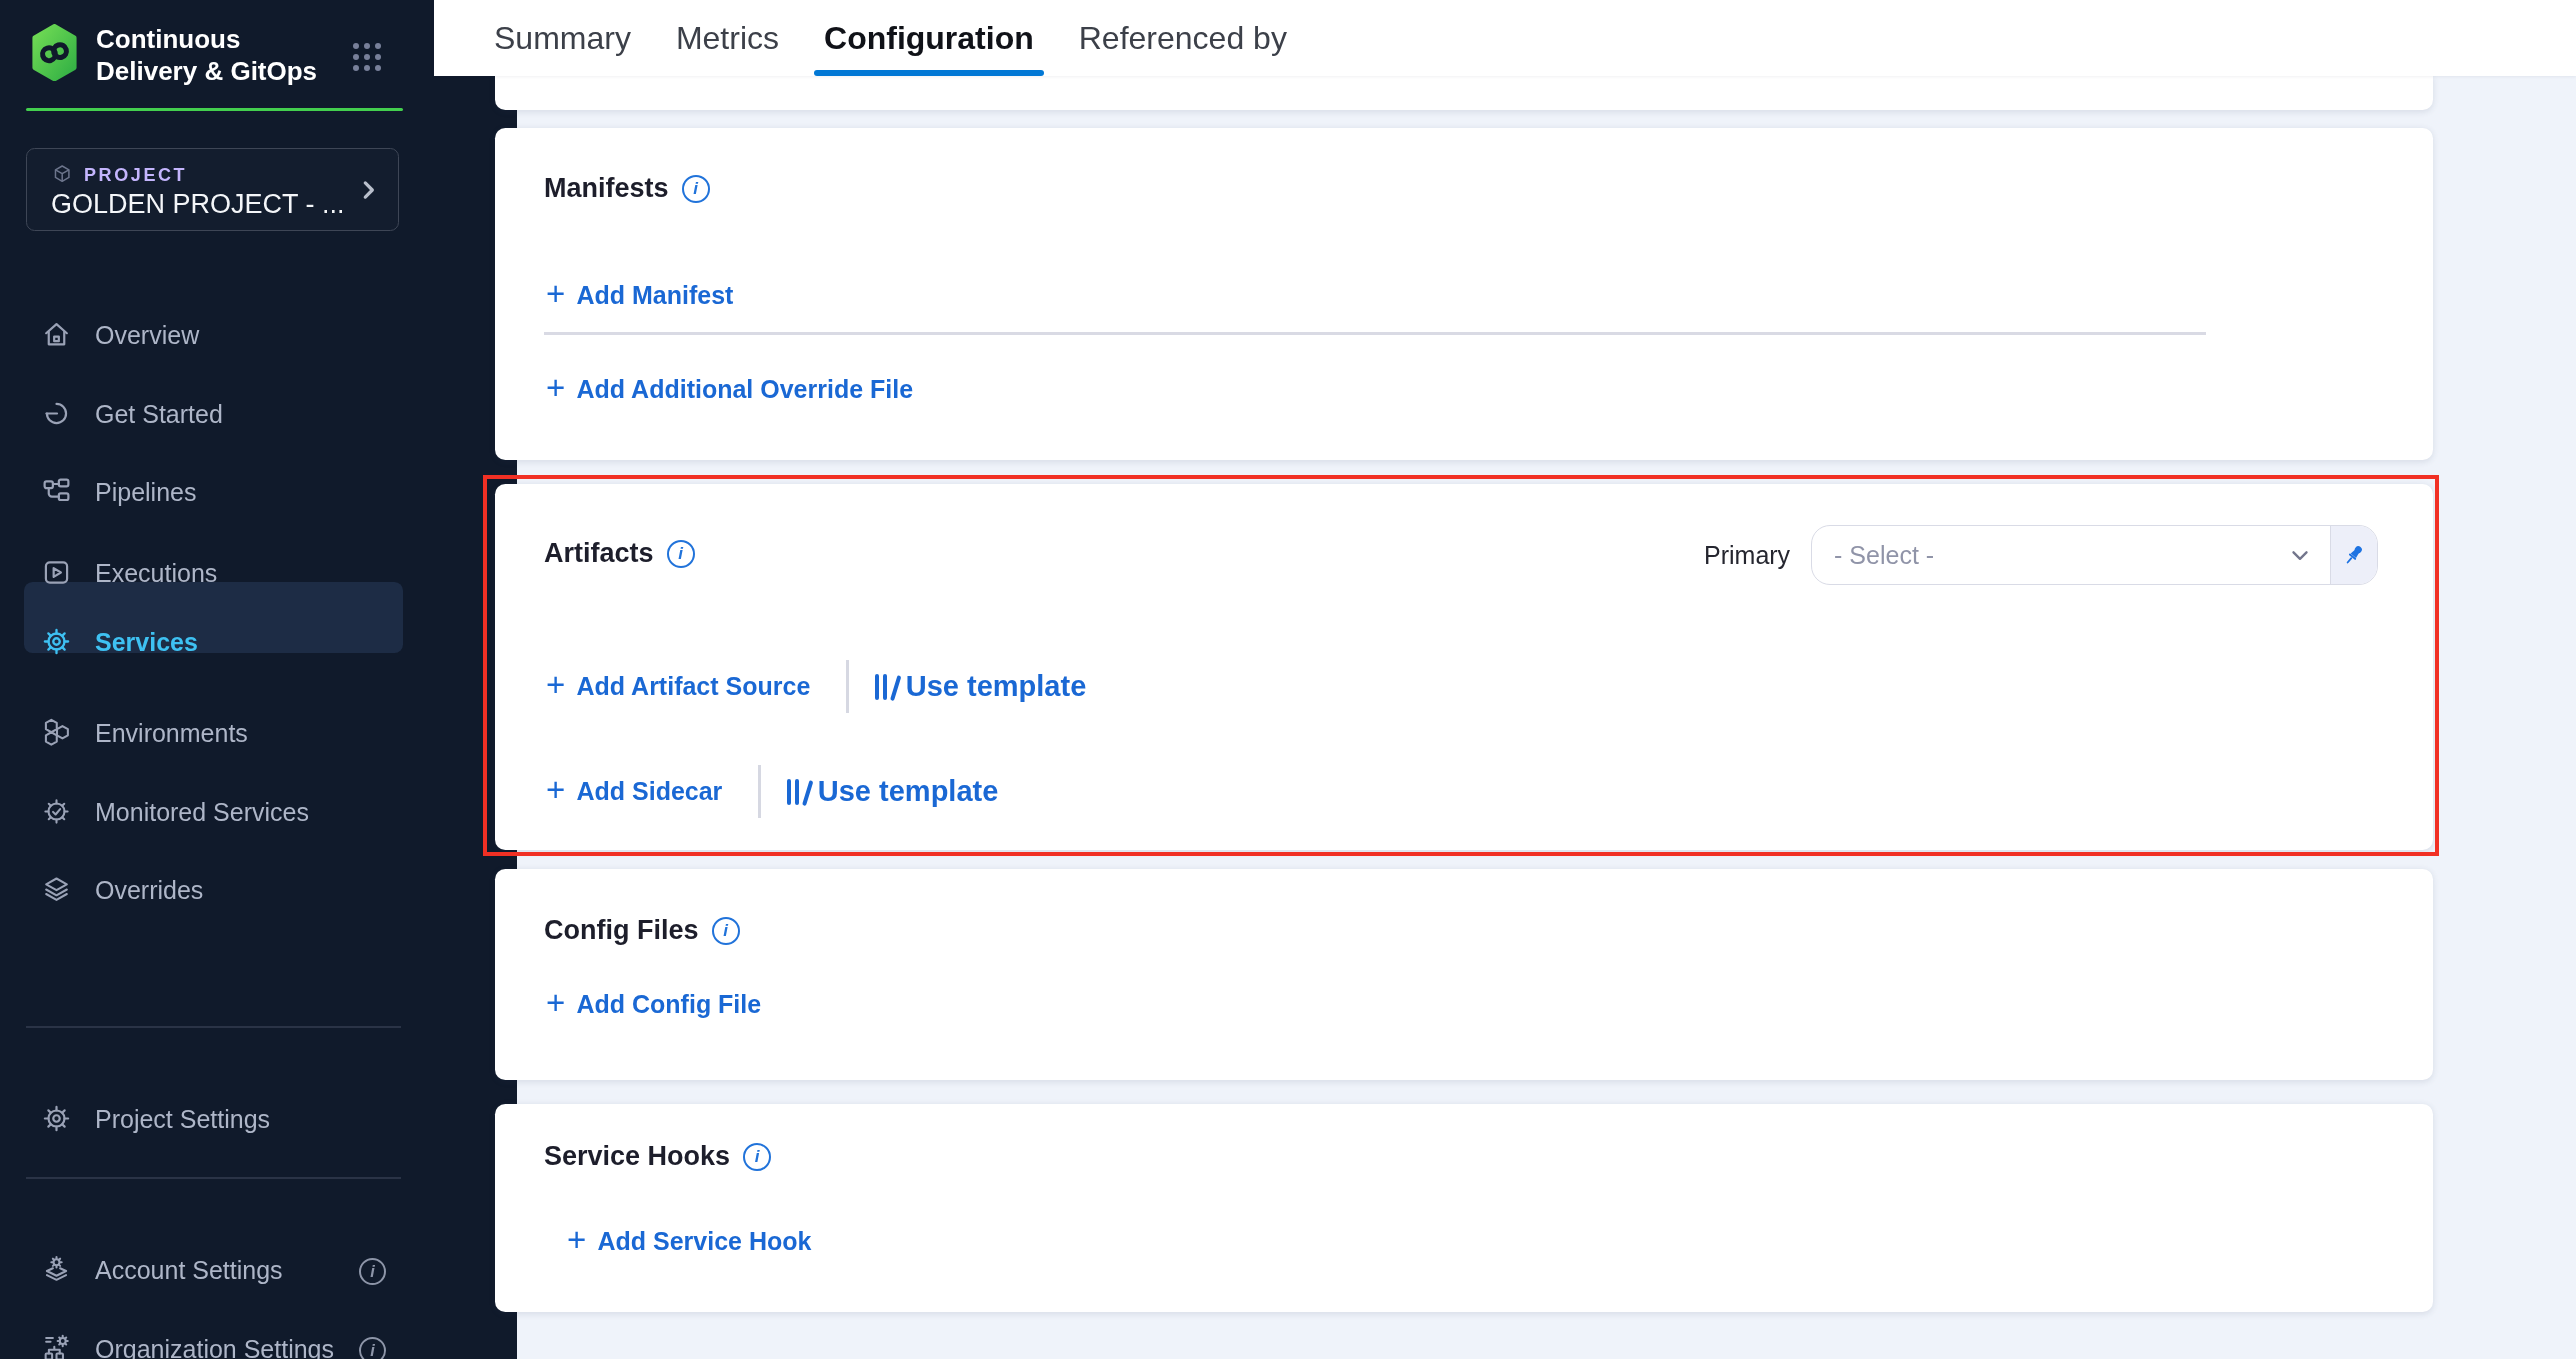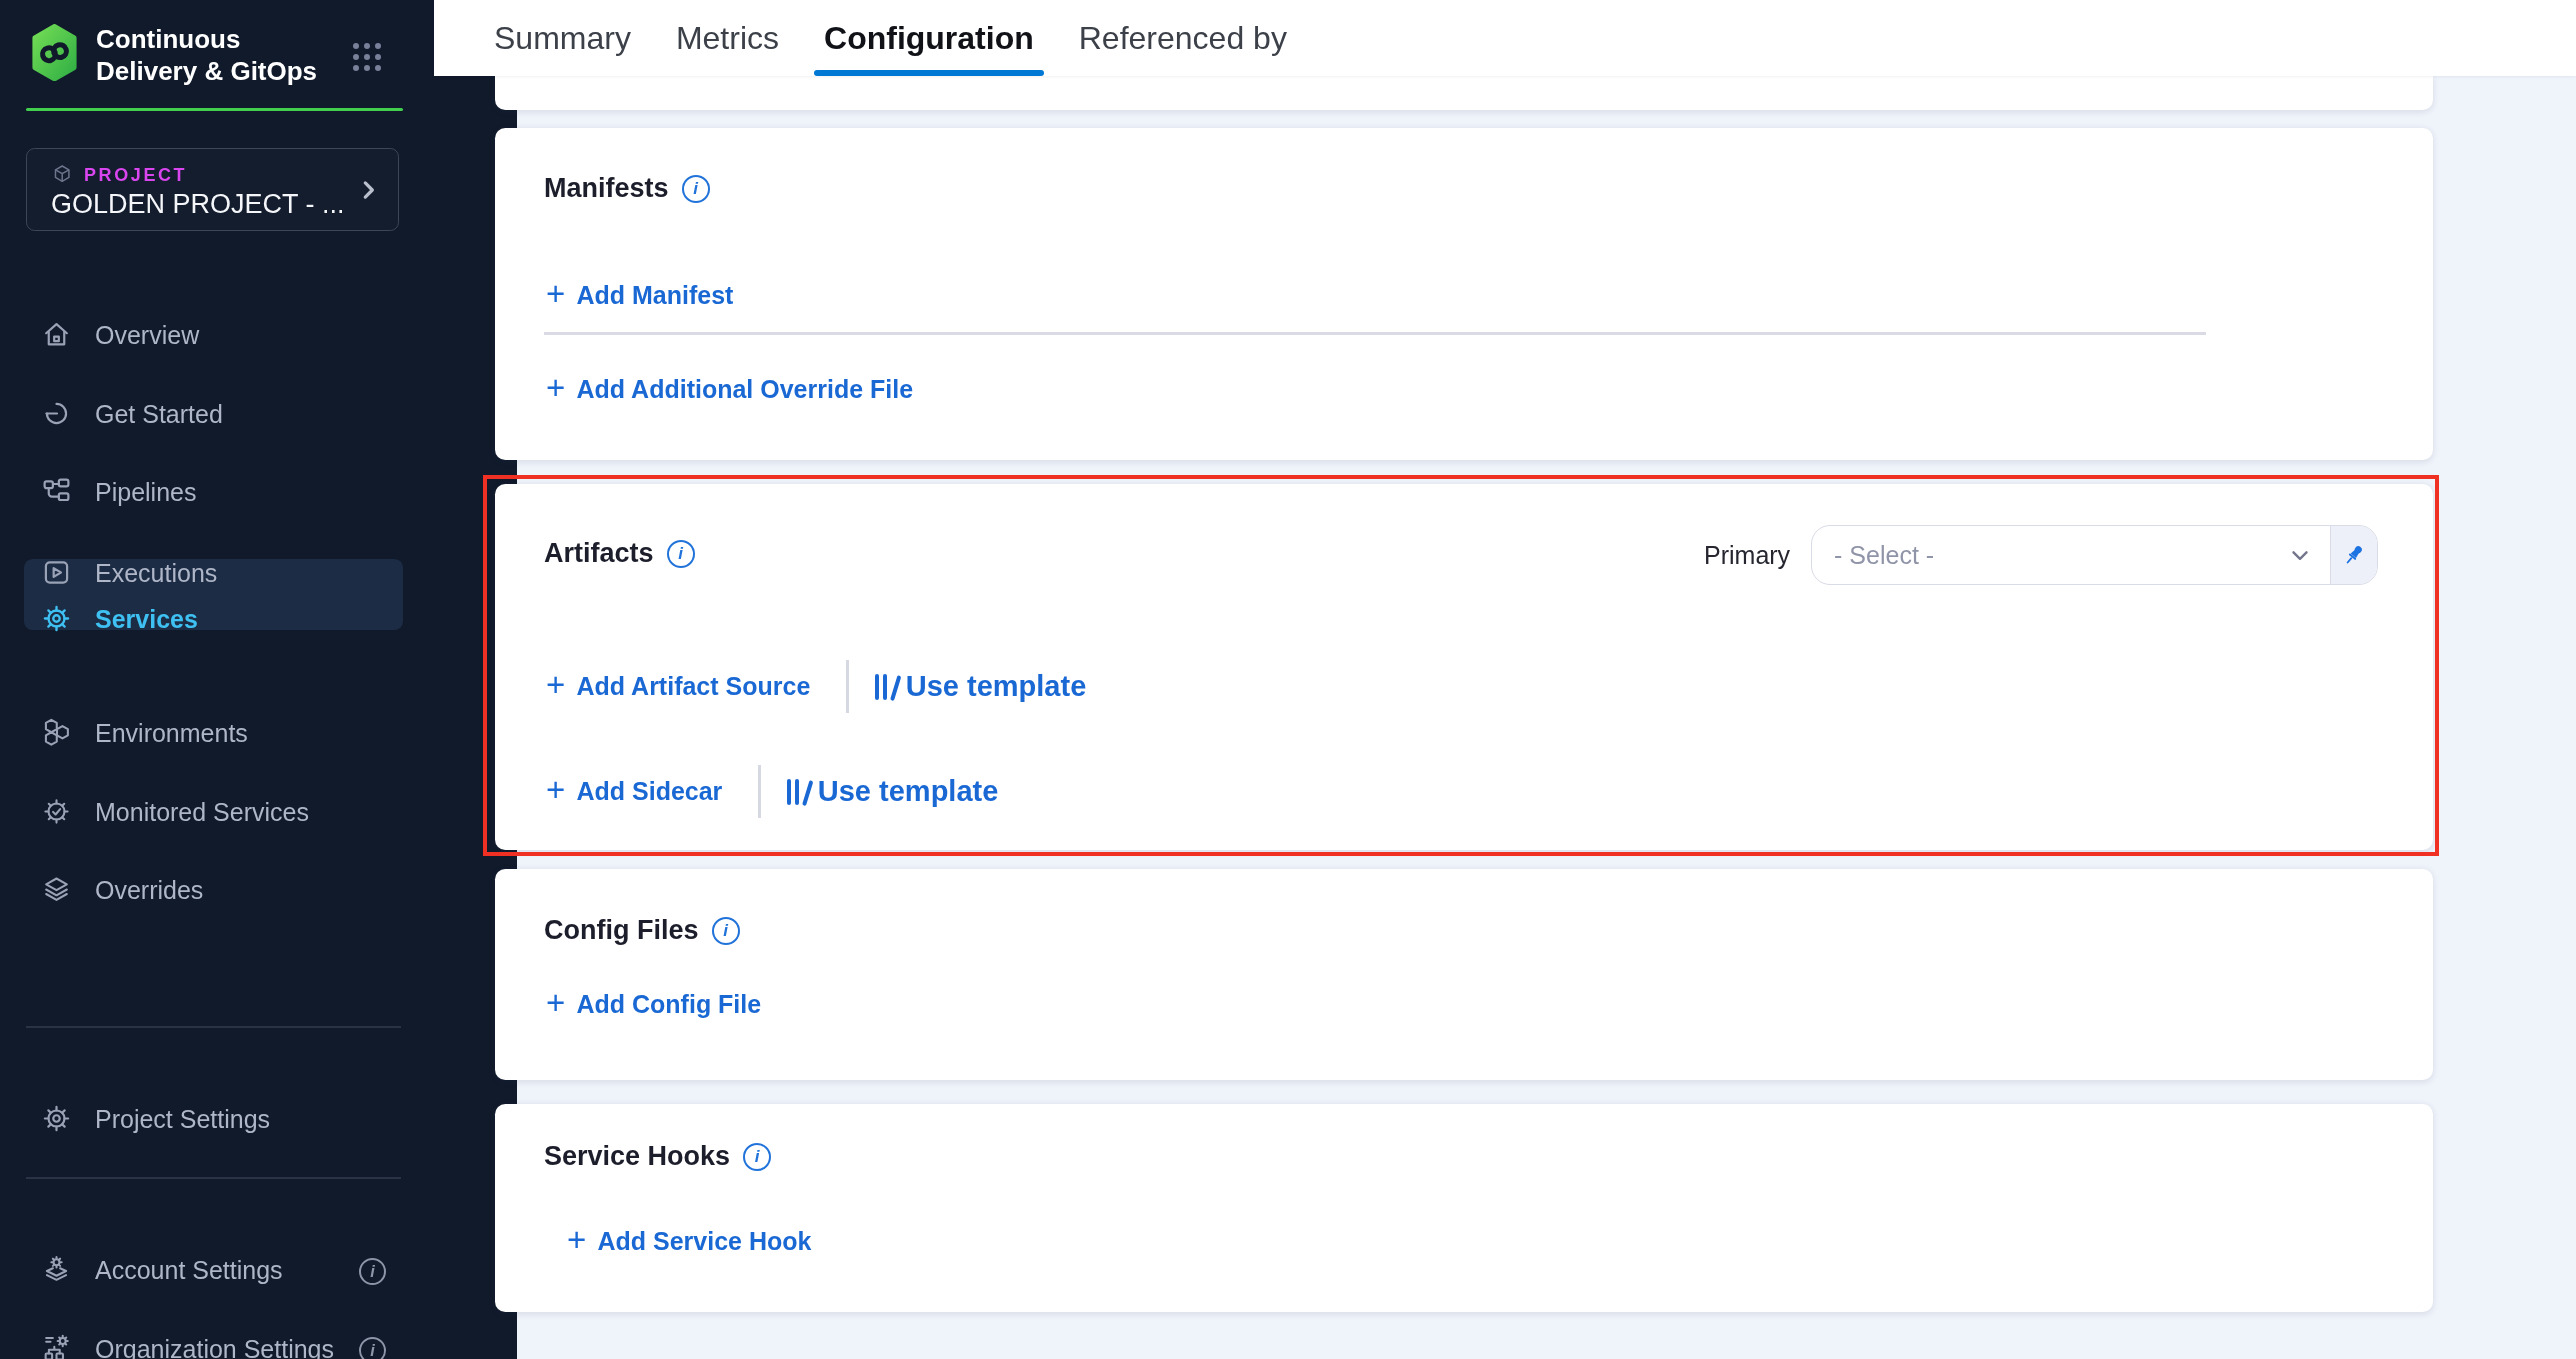--- a/index.html
+++ b/index.html
@@ -9,21 +9,21 @@
   
   .sidebar { position: absolute; left: 0; top: 0; width: 517px; height: 1359px; background: #101a2b; }
   .logo { position: absolute; left: 28px; top: 24px; width: 53px; height: 57px; }
   .module-title { position: absolute; left: 96px; top: 23px; width: 251px; font-size: 26px; font-weight: 700; color: #ffffff; line-height: 32px; }
   .grid-icon { position: absolute; left: 353px; top: 43px; display: grid; grid-template-columns: repeat(3, 6px); gap: 5.2px; cursor: pointer; }
   .grid-icon i { width: 6px; height: 6px; border-radius: 50%; background: #78809a; }
   .green-line { position: absolute; left: 26px; top: 108px; width: 377px; height: 3.4px; background: #43cf4e; border-radius: 1.7px; }
 
   .project-box { position: absolute; left: 26px; top: 148px; width: 373px; height: 83px; border: 1.7px solid #3e4656; border-radius: 8.6px; background: rgba(255,255,255,0.015); cursor: pointer; }
   .project-box .cube { position: absolute; left: 24px; top: 13.8px; width: 22.4px; height: 22.4px; }
-  .project-label { position: absolute; left: 57px; top: 15.5px; font-size: 18px; font-weight: 700; letter-spacing: 2.6px; color: #d946ef; }
+  .project-label { position: absolute; left: 57px; top: 15.5px; font-size: 18px; font-weight: 700; letter-spacing: 2.6px; color: #c4b5fd; }
   .project-name { position: absolute; left: 24px; top: 40px; font-size: 27px; color: #f4f6f9; white-space: nowrap; }
   .project-chevron { position: absolute; right: 17px; top: 28px; width: 26px; height: 26px; }
 
   .nav-item { position: absolute; left: 0; width: 434px; height: 79px; display: flex; align-items: flex-end; color: #9aa2b6; cursor: pointer; }
   .nav-item svg { width: 31px; height: 31px; margin-left: 41px; flex: none; position: relative; z-index: 1; }
   .nav-label { margin-left: 23px; font-size: 25px; color: #aeb6c8; position: relative; z-index: 1; white-space: nowrap; }
   .nav-item.active { color: #3ec1f2; }
   .nav-item.active .nav-label { color: #3ec1f2; font-weight: 600; }
   .nav-item.active::before { content: ""; position: absolute; left: 24px; width: 379px; top: 4.3px; height: 71px; background: #1d2c45; border-radius: 8.6px; }
   .info-dot { margin-left: auto; margin-right: 48px; width: 27px; height: 27px; border: 2.2px solid #8d95a8; border-radius: 50%; color: #8d95a8; font-size: 16.3px; font-weight: 700; display: flex; align-items: center; justify-content: center; position: relative; z-index: 1; font-style: italic; }
@@ -147,21 +147,21 @@
     </div>
 
     <div class="nav-item" style="top:509px">
       <svg viewBox="0 0 24 24" fill="none" stroke="currentColor" stroke-width="1.7" stroke-linecap="round" stroke-linejoin="round">
         <rect x="3.8" y="4.2" width="16.4" height="15.6" rx="3"></rect>
           <path d="M9.8 8.6 L15.4 12 L9.8 15.4 Z"></path>
       </svg>
       <span class="nav-label">Executions</span>
     </div>
 
-    <div class="nav-item active" style="top:555px">
+    <div class="nav-item active" style="top:578px">
       <svg viewBox="0 0 24 24" fill="none" stroke="currentColor" stroke-width="1.8" stroke-linecap="round">
         <circle cx="12" cy="12" r="6.2"></circle>
           <circle cx="12" cy="12" r="2.5"></circle>
         <path d="M18.2 12 H21 M12 18.2 V21 M5.8 12 H3 M12 5.8 V3 M16.4 16.4 L18.3 18.3 M7.6 16.4 L5.7 18.3 M16.4 7.6 L18.3 5.7 M7.6 7.6 L5.7 5.7"></path>
       </svg>
       <span class="nav-label">Services</span>
     </div>
 
     <div class="nav-item" style="top:669px">
       <svg viewBox="0 0 24 24" fill="none" stroke="currentColor" stroke-width="1.6" stroke-linejoin="round">

